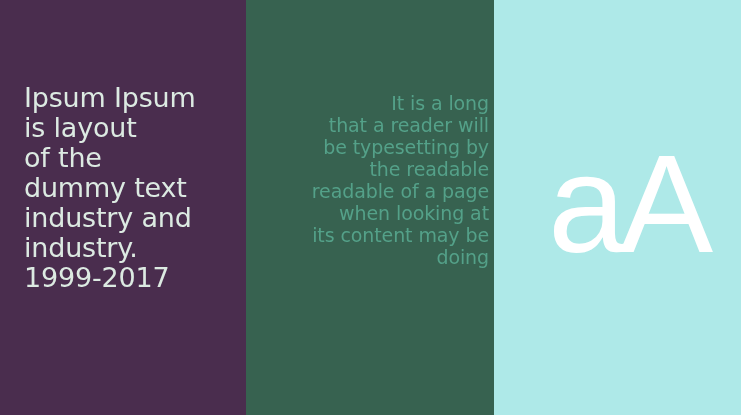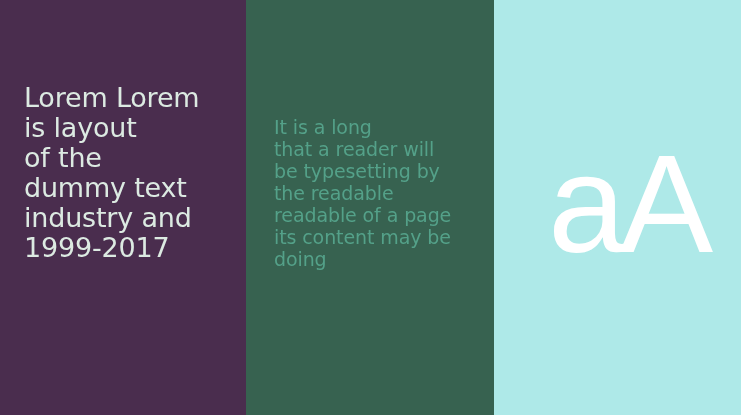--- a/index.html
+++ b/index.html
@@ -43,22 +43,23 @@
   }
   
   #panel-green {
     left: 246px;
     width: 248px;
     background: #376250;
   }
   #body-block {
     position: absolute;
     left: 28px;
-    top: 116px;
+    top: 92px;
     width: 215px;
+    text-align: right;
   }
   .body-line {
     font-family: "DejaVu Sans", sans-serif;
     font-size: 19px;
     line-height: 22px;
     color: #54A189;
     white-space: nowrap;
     letter-spacing: -0.1px;
   }
   
@@ -87,36 +88,38 @@
     margin-top: -8px;
   }
 </style>
 </head>
 <body>
 
 <div id="slide">
 
   <div class="panel" id="panel-purple">
     <div id="headline-block">
-      <div class="headline-line">Lorem Lorem</div>
+      <div class="headline-line">Ipsum Ipsum</div>
       <div class="headline-line">is layout</div>
       <div class="headline-line">of the</div>
       <div class="headline-line">dummy text</div>
       <div class="headline-line">industry and</div>
+      <div class="headline-line">industry.</div>
       <div class="headline-line">1999-2017</div>
     </div>
   </div>
 
   <div class="panel" id="panel-green">
     <div id="body-block">
       <div class="body-line">It is a long</div>
       <div class="body-line">that a reader will</div>
       <div class="body-line">be typesetting by</div>
       <div class="body-line">the readable</div>
       <div class="body-line">readable of a page</div>
+      <div class="body-line">when looking at</div>
       <div class="body-line">its content may be</div>
       <div class="body-line">doing</div>
     </div>
   </div>
 
   <div class="panel" id="panel-cyan">
     <div id="glyph-block">
       <div id="glyph-specimen">aA</div>
     </div>
   </div>

